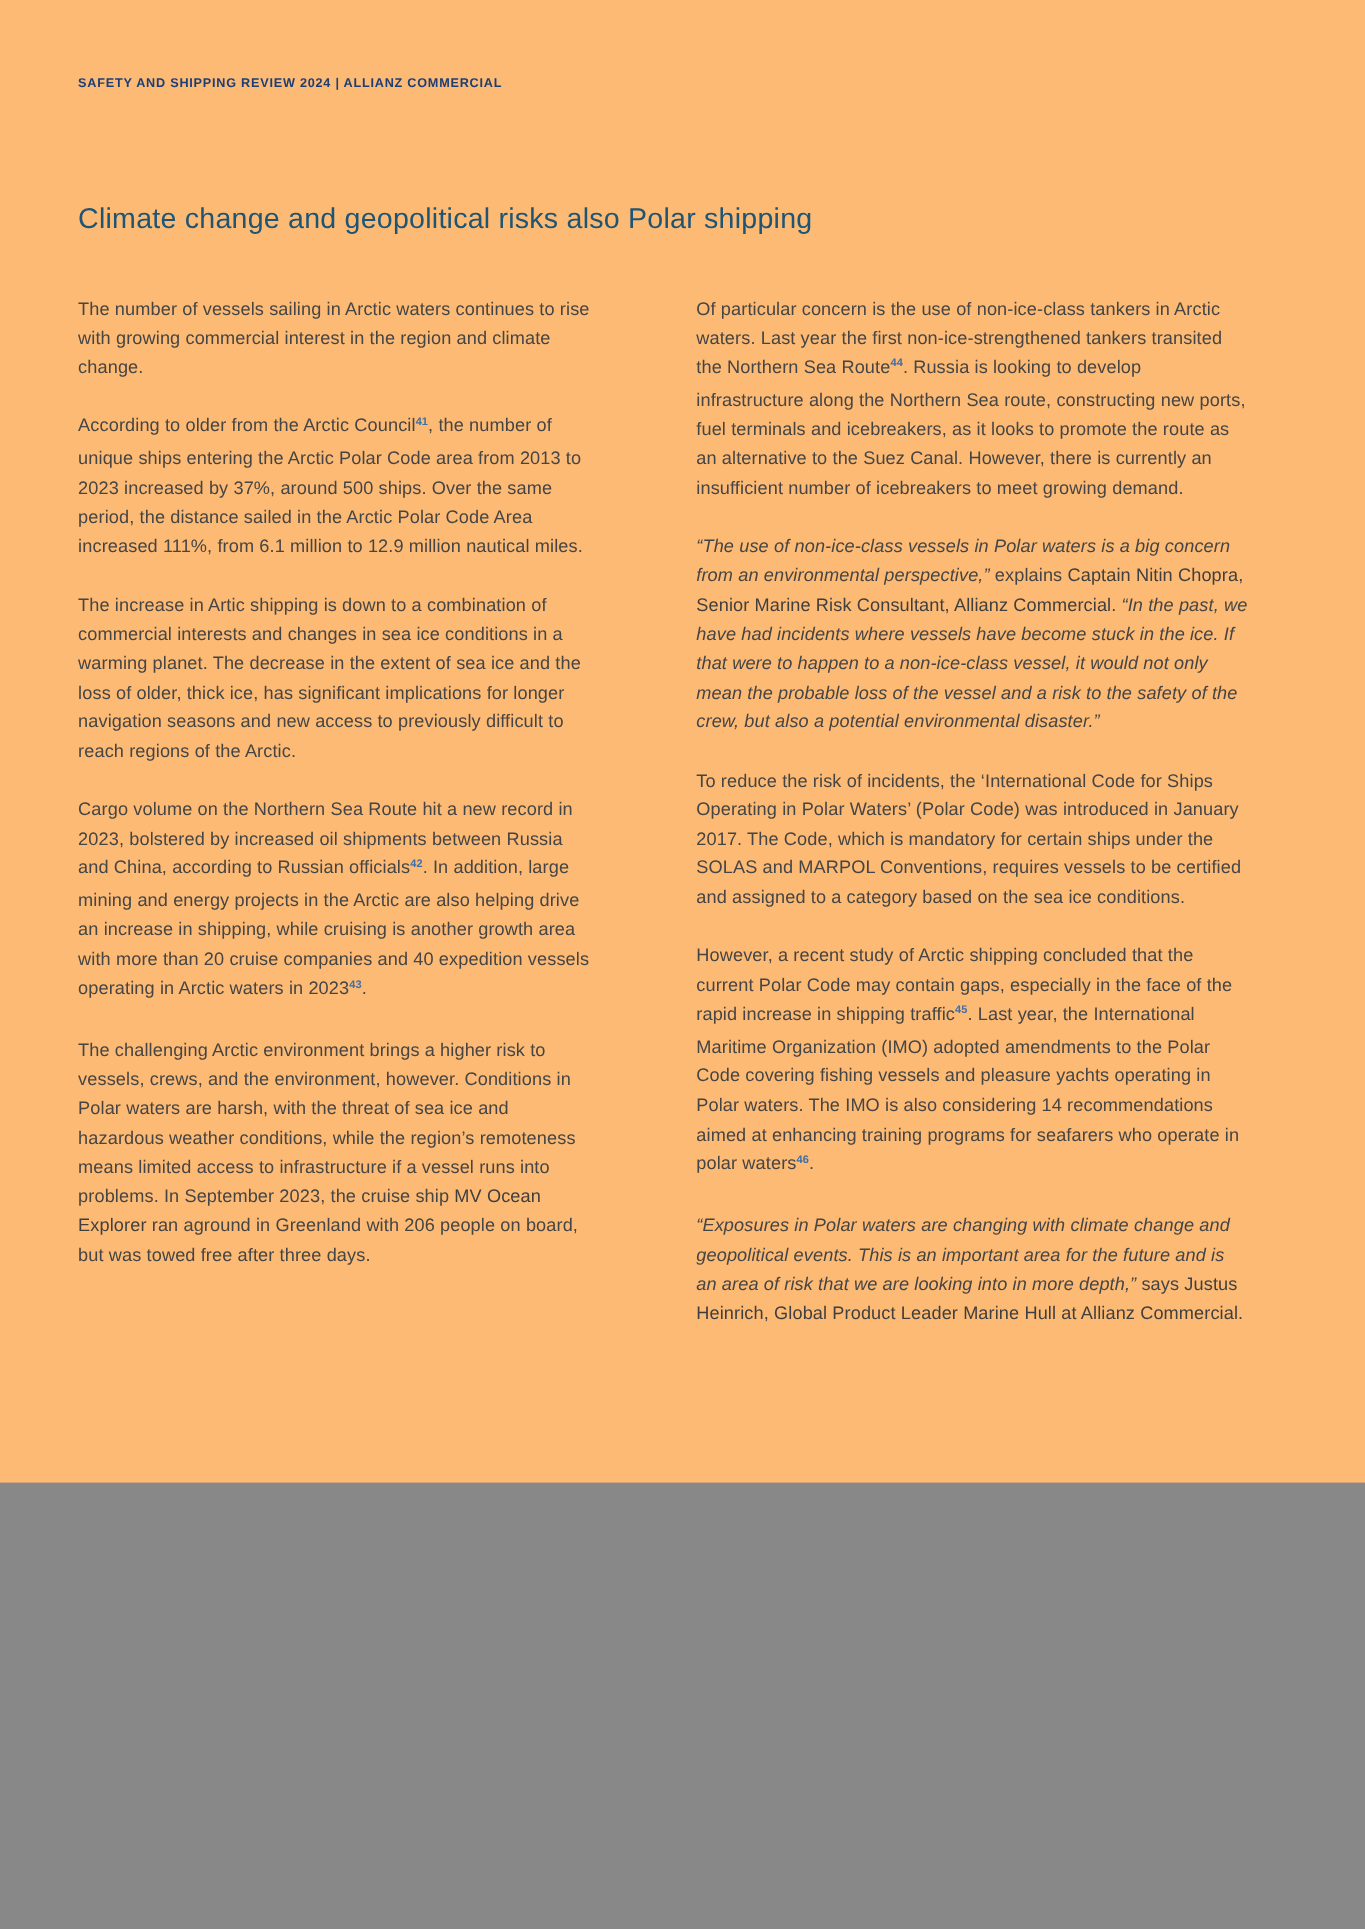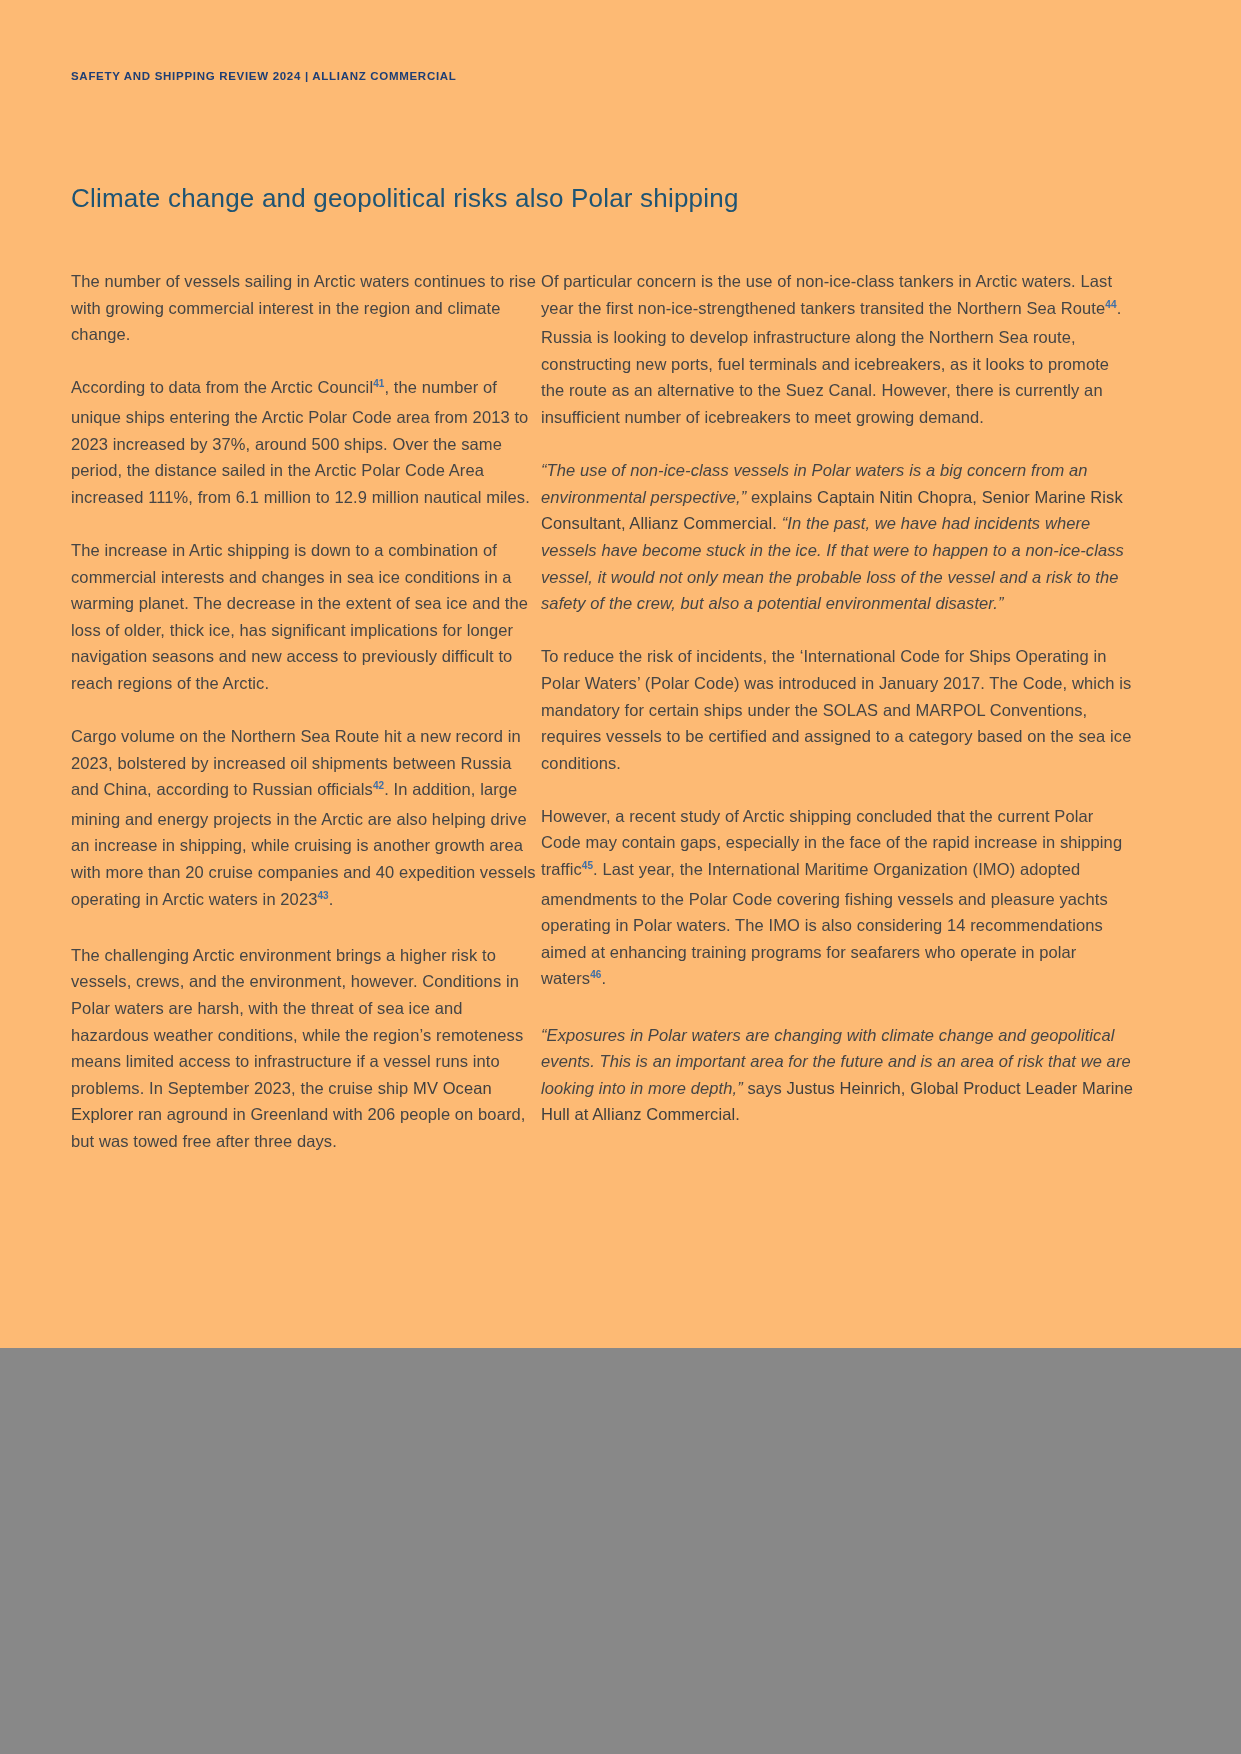--- a/index.html
+++ b/index.html
@@ -13,21 +13,21 @@
     font-size:11.5px;font-weight:700;letter-spacing:.7px;
     color:#1d3e75;
   }
   .article-title{
     position:absolute;left:71px;top:183px;
     font-size:26px;font-weight:400;letter-spacing:.2px;
     color:#1e5474;
   }
   .columns{
     position:absolute;left:71px;top:268px;width:1064px;
-    display:flex;
+    display:flex;gap:92px;
   }
   .col{font-size:16.5px;line-height:26.6px;letter-spacing:.1px;color:#454545;}
   .col-left{width:470px;flex:0 0 470px;}
   .col-right{flex:1;}
   .para{margin:0 0 26.6px 0;}
   .run-b{font-weight:400;color:#3f3f3f;}
   .run-i{font-style:italic;}
   .run-sup{
     font-size:10px;font-weight:700;color:#3d6fa8;
     vertical-align:baseline;position:relative;top:-6px;
@@ -67,21 +67,21 @@
 
 <div class="page">
 
   <div class="topline">SAFETY AND SHIPPING REVIEW 2024 | ALLIANZ COMMERCIAL</div>
 
   <h1 class="article-title" style="margin:0;font-weight:400;">Climate change and geopolitical risks also Polar shipping</h1>
 
   <div class="columns">
     <div class="col col-left">
         <p class="para"><span>The number of vessels sailing in Arctic waters continues to rise with growing commercial interest in the region and climate change.</span></p>
-        <p class="para"><span>According to data from the Arctic Council</span><span class="run-sup">41</span><span>, the number of unique ships entering the Arctic Polar Code area from 2013 to 2023 increased by 37%, around 500 ships. Over the same period, the distance sailed in the Arctic Polar Code Area increased 111%, from 6.1 million to 12.9 million nautical miles.</span></p>
+        <p class="para"><span>According to older from the Arctic Council</span><span class="run-sup">41</span><span>, the number of unique ships entering the Arctic Polar Code area from 2013 to 2023 increased by 37%, around 500 ships. Over the same period, the distance sailed in the Arctic Polar Code Area increased 111%, from 6.1 million to 12.9 million nautical miles.</span></p>
         <p class="para"><span>The increase in Artic shipping is down to a combination of commercial interests and changes in sea ice conditions in a warming planet. The decrease in the extent of sea ice and the loss of older, thick ice, has significant implications for longer navigation seasons and new access to previously difficult to reach regions of the Arctic.</span></p>
         <p class="para"><span>Cargo volume on the Northern Sea Route hit a new record in 2023, bolstered by increased oil shipments between Russia and China, according to Russian officials</span><span class="run-sup">42</span><span>. In addition, large mining and energy projects in the Arctic are also helping drive an increase in shipping, while cruising is another growth area with more than 20 cruise companies and 40 expedition vessels operating in Arctic waters in 2023</span><span class="run-sup">43</span><span>.</span></p>
         <p class="para"><span>The challenging Arctic environment brings a higher risk to vessels, crews, and the environment, however. Conditions in Polar waters are harsh, with the threat of sea ice and hazardous weather conditions, while the region’s remoteness means limited access to infrastructure if a vessel runs into problems. In September 2023, the cruise ship </span><span class="run-b">MV Ocean Explorer</span><span> ran aground in Greenland with 206 people on board, but was towed free after three days.</span></p>
       </div>
     <div class="col col-right">
         <p class="para"><span>Of particular concern is the use of non-ice-class tankers in Arctic waters. Last year the first non-ice-strengthened tankers transited the Northern Sea Route</span><span class="run-sup">44</span><span>. Russia is looking to develop infrastructure along the Northern Sea route, constructing new ports, fuel terminals and icebreakers, as it looks to promote the route as an alternative to the Suez Canal. However, there is currently an insufficient number of icebreakers to meet growing demand.</span></p>
         <p class="para"><span class="run-i">“The use of non-ice-class vessels in Polar waters is a big concern from an environmental perspective,” </span><span>explains </span><span class="run-b">Captain Nitin Chopra, Senior Marine Risk Consultant, Allianz Commercial. </span><span class="run-i">“In the past, we have had incidents where vessels have become stuck in the ice. If that were to happen to a non-ice-class vessel, it would not only mean the probable loss of the vessel and a risk to the safety of the crew, but also a potential environmental disaster.”</span></p>
         <p class="para"><span>To reduce the risk of incidents, the ‘International Code for Ships Operating in Polar Waters’ (Polar Code) was introduced in January 2017. The Code, which is mandatory for certain ships under the SOLAS and MARPOL Conventions, requires vessels to be certified and assigned to a category based on the sea ice conditions.</span></p>
         <p class="para"><span>However, a recent study of Arctic shipping concluded that the current Polar Code may contain gaps, especially in the face of the rapid increase in shipping traffic</span><span class="run-sup">45</span><span>. Last year, the International Maritime Organization (IMO) adopted amendments to the Polar Code covering fishing vessels and pleasure yachts operating in Polar waters. The IMO is also considering 14 recommendations aimed at enhancing training programs for seafarers who operate in polar waters</span><span class="run-sup">46</span><span>.</span></p>
         <p class="para"><span class="run-i">“Exposures in Polar waters are changing with climate change and geopolitical events. This is an important area for the future and is an area of risk that we are looking into in more depth,” </span><span>says </span><span class="run-b">Justus Heinrich, Global Product Leader Marine Hull at Allianz Commercial.</span></p>

